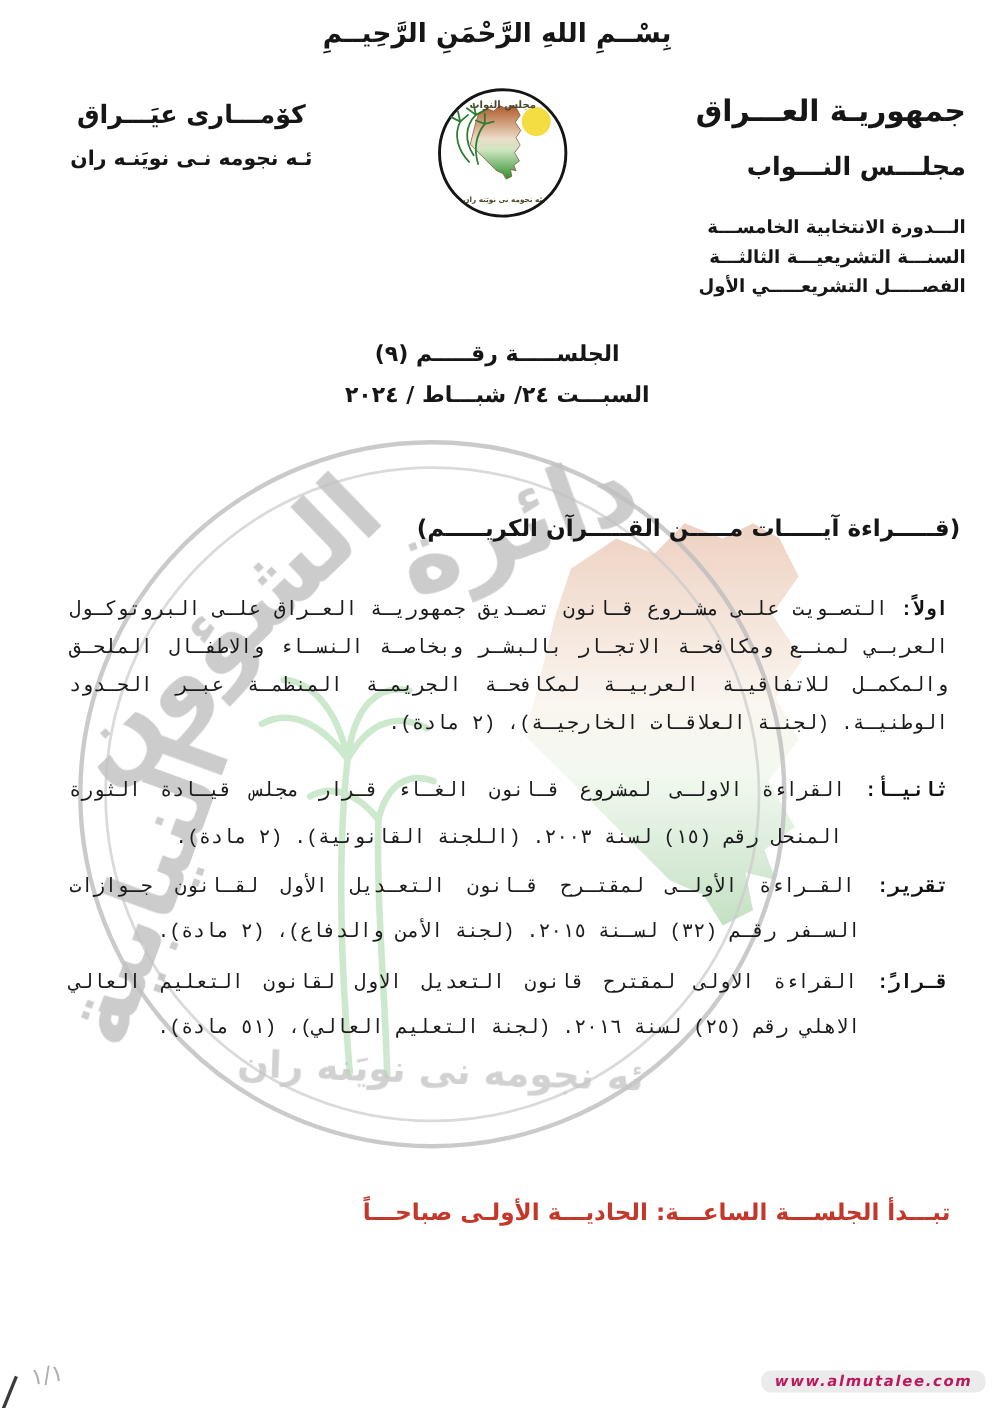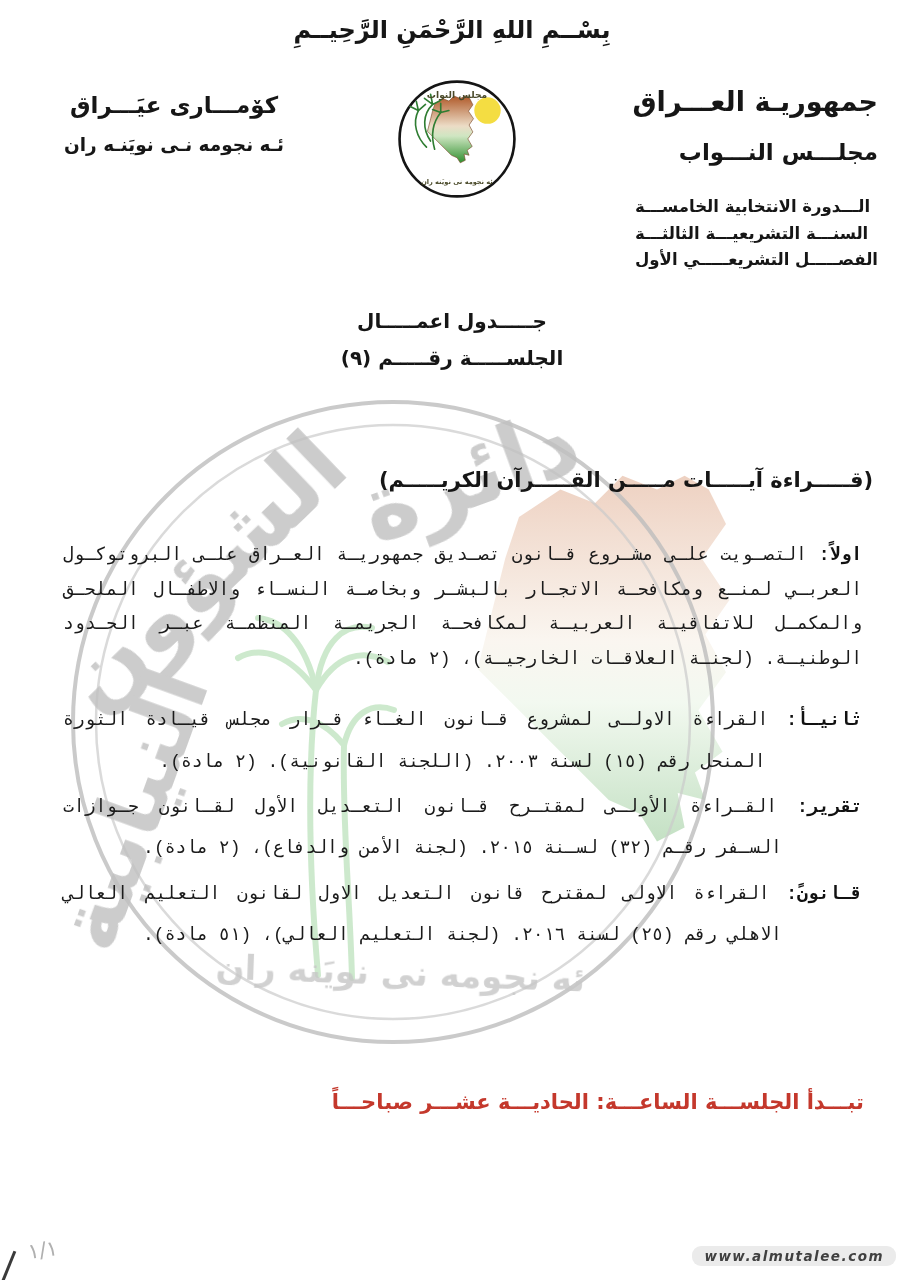--- a/index.html
+++ b/index.html
@@ -10,41 +10,41 @@
   .wm-svg{position:absolute;left:0;top:0;z-index:0;}
   .content{position:relative;z-index:1;}
   .basmala{position:absolute;top:16px;left:0;width:100%;text-align:center;
     font-size:24px;font-weight:bold;letter-spacing:.5px;}
   .hdr-right{position:absolute;top:86px;right:26px;text-align:right;font-weight:bold;}
   .hdr-right .l1{font-size:27px;}
   .hdr-right .l2{font-size:23px;margin-top:22px;}
   .hdr-left{position:absolute;top:92px;left:34px;width:280px;text-align:center;font-weight:bold;}
   .hdr-left .l1{font-size:23px;}
   .hdr-left .l2{font-size:18.5px;margin-top:16px;}
-  .session-info{position:absolute;top:194px;right:26px;text-align:left;
+  .session-info{position:absolute;top:194px;right:26px;text-align:right;
     font-weight:bold;font-size:16.5px;line-height:26.5px;}
   .logo-svg{position:absolute;top:78px;left:396px;}
   .title-block{position:absolute;top:303px;left:0;width:904px;text-align:center;
     font-weight:bold;font-size:20px;line-height:37px;}
   .quran{position:absolute;top:468px;right:31px;font-weight:bold;font-size:21px;}
   .items{position:absolute;top:538px;right:42px;left:63px;}
   .item{font-size:18px;line-height:2.3;text-align:justify;margin-bottom:4px;color:#1b1b1b;font-family:Liberation Mono, monospace;}
   .item .label{font-weight:bold;color:#111;}
   .item.first{line-height:1.92;margin-bottom:24px;}
   .item.center-last{text-align-last:center;}
   .start-time{position:absolute;top:1090px;right:40px;font-weight:bold;font-size:21px;color:#c4382c;}
   .page-num{position:absolute;top:1238px;left:28px;color:#b0b0b0;font-size:21px;
     transform:rotate(-8deg);}
   .corner-mark{position:absolute;left:7px;top:1250px;width:3px;height:34px;background:#3a3a3a;
     transform:rotate(22deg);}
   .left-edge{position:absolute;left:0;top:470px;bottom:0;width:6px;
     background:linear-gradient(to right,#cccccc,rgba(255,255,255,0));opacity:.7;}
   .site-badge{position:absolute;top:1246px;right:8px;background:#ebebeb;border-radius:9px;
     padding:2px 12px;font-size:13.5px;font-weight:bold;font-style:italic;
-    letter-spacing:1.5px;color:#404040;direction:ltr;}
+    letter-spacing:1.5px;color:#be185d;direction:ltr;}
 </style>
 </head>
 <body>
 
 <div class="page">
 
   <svg class="wm-svg" width="904" height="1280" viewBox="0 0 904 1280">
     <defs>
       <linearGradient id="mapGrad" x1="0" y1="0" x2="0" y2="1">
         <stop offset="0" stop-color="#c96f3e"></stop>
@@ -115,46 +115,46 @@
       <div class="l2">ئـه نجومه نـى نويَنـه ران</div>
     </div>
 
     <div class="session-info">
       <div>الـــدورة الانتخابية الخامســـة</div>
       <div>السنـــة التشريعيـــة الثالثـــة</div>
       <div>الفصـــــل التشريعـــــي الأول</div>
     </div>
 
     <div class="title-block">
-      <div>جـــــدول اعمـــــال</div>
       <div>الجلســـــة رقـــــم (٩)</div>
+      <div>السبـــت ٢٤/ شبـــاط / ٢٠٢٤</div>
     </div>
 
     <div class="quran">(قـــــراءة آيـــــات مـــــن القـــــرآن الكريـــــم)</div>
 
     <div class="items">
       <div class="item first">
         <span class="label">اولاً:</span>
         <span>التصـويت علـى مشـروع قـانون تصـديق جمهوريـة العـراق علـى البروتوكـول العربـي لمنـع ومكافحـة الاتجـار بالبشـر وبخاصـة النسـاء والاطفـال الملحـق والمكمـل للاتفاقيـة العربيـة لمكافحـة الجريمـة المنظمـة عبـر الحـدود الوطنيـة. (لجنـة العلاقـات الخارجيـة)، (٢ مادة).</span>
       </div>
       <div class="item center-last">
         <span class="label">ثانيـأ:</span>
         <span>القراءة الاولـى لمشروع قـانون الغـاء قـرار مجلس قيـادة الثورة المنحل رقم (١٥) لسنة ٢٠٠٣. (اللجنة القانونية). (٢ مادة).</span>
       </div>
       <div class="item center-last">
         <span class="label">تقرير:</span>
         <span>القـراءة الأولـى لمقتـرح قـانون التعـديل الأول لقـانون جـوازات السـفر رقـم (٣٢) لسـنة ٢٠١٥. (لجنة الأمن والدفاع)، (٢ مادة).</span>
       </div>
       <div class="item center-last">
-        <span class="label">قـانونً:</span>
+        <span class="label">قـرارً:</span>
         <span>القراءة الاولى لمقترح قانون التعديل الاول لقانون التعليم العالي الاهلي رقم (٢٥) لسنة ٢٠١٦. (لجنة التعليم العالي)، (٥١ مادة).</span>
       </div>
     </div>
 
-    <div class="start-time">تبـــدأ الجلســـة الساعـــة: الحاديـــة عشـــر صباحـــاً</div>
+    <div class="start-time">تبـــدأ الجلســـة الساعـــة: الحاديـــة الأولـى صباحـــاً</div>
 
     <div class="page-num">١/١</div>
     <div class="corner-mark"></div>
     <div class="left-edge"></div>
 
     <div class="site-badge">www.almutalee.com</div>
 
   </div>
 </div>
 

